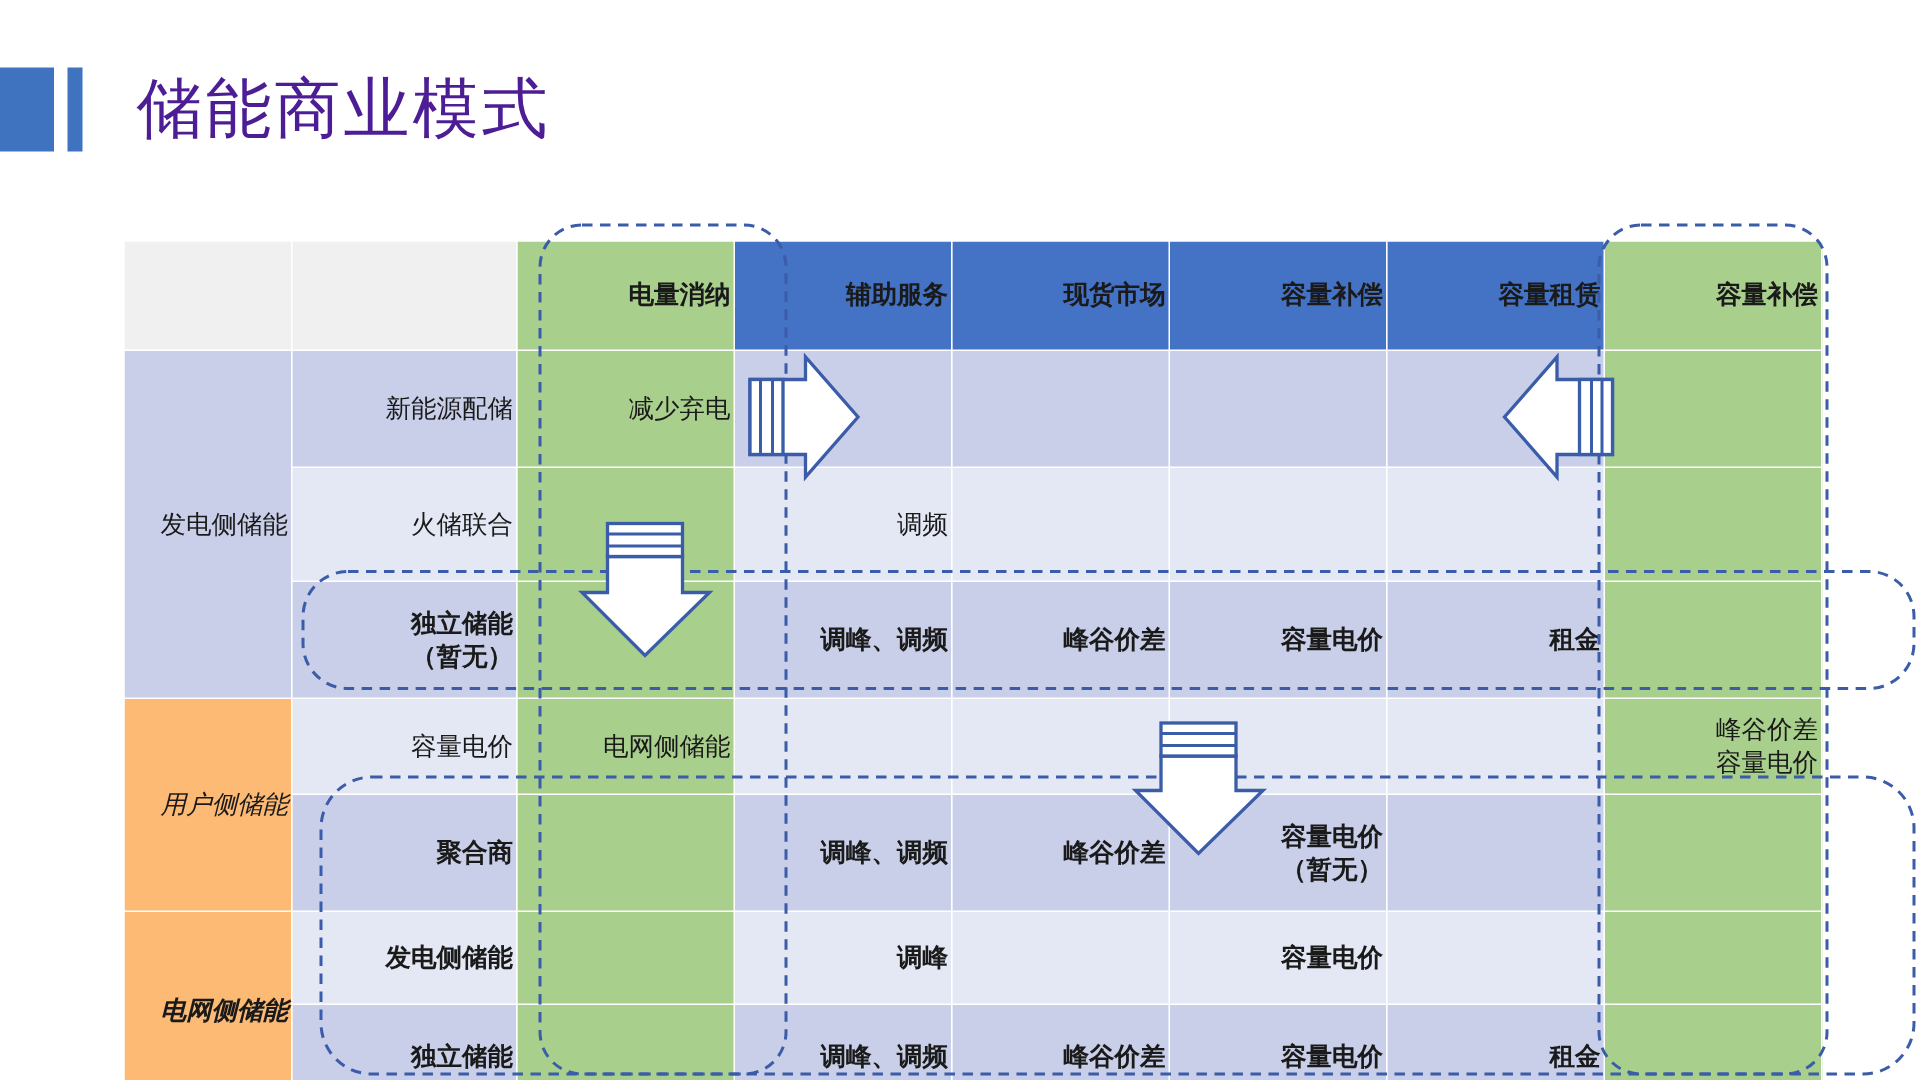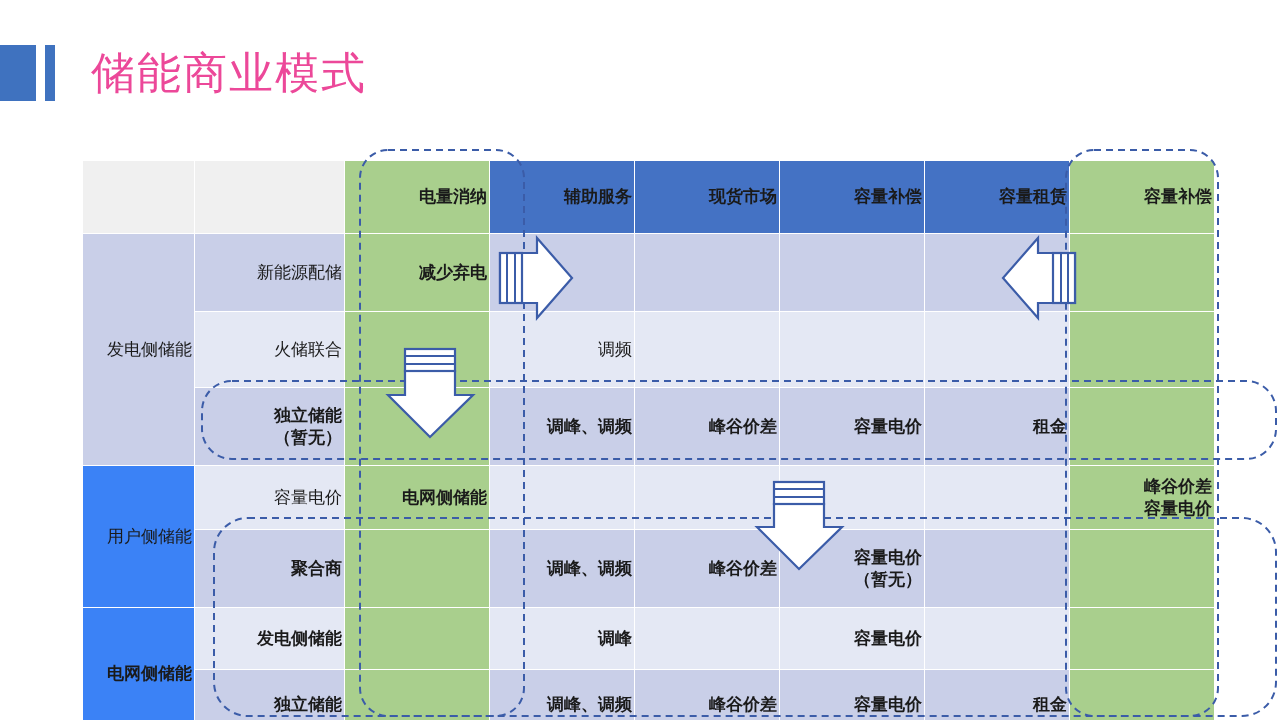--- a/index.html
+++ b/index.html
@@ -16,21 +16,21 @@
     position:absolute;left:0;top:45px;
     display:flex;align-items:center;
   }
   .title-mark{display:flex;align-items:center;height:56px;}
   .title-mark .blk1{width:36px;height:56px;background:#3F72BF;}
   .title-mark .gap{width:9px;height:56px;background:#ffffff;}
   .title-mark .blk2{width:10px;height:56px;background:#3F72BF;}
   .title-text{
     margin-left:36px;
     font-size:44px;
-    color:#ec4899;
+    color:#4c1d95;
     letter-spacing:2px;
     line-height:1;
     white-space:nowrap;
   }
 
   
   .tbl-wrap{position:absolute;left:82px;top:160px;width:1117px;height:556px;}
   table.matrix{
     border-collapse:collapse;
     width:1117px;
@@ -58,23 +58,23 @@
   .hdr-blue{
     background:#4472C4;color:#ffffff;font-weight:bold;font-size:21px;height:68px;
   }
   .hdr-green{
     background:#A9CF8D;color:#ffffff;font-weight:bold;font-size:21px;height:68px;
   }
 
   
   .tint-dark{background:#C9CFE8;}
   .tint-light{background:#E4E8F4;}
-  .green{background:#A9CF8D;font-weight:bold;}
+  .green{background:#A9CF8D;}
   .grp-dark{background:#C9CFE8;font-size:17px;}
-  .grp-light{background:#3b82f6;font-size:17px;}
+  .grp-light{background:#fdba74;font-size:17px;font-style:italic;}
   .bold{font-weight:bold;}
 
   
   .overlay{position:absolute;left:0;top:0;width:1280px;height:720px;pointer-events:none;}
 </style>
 </head>
 <body>
 
 <div class="title-bar">
   <div class="title-mark">

